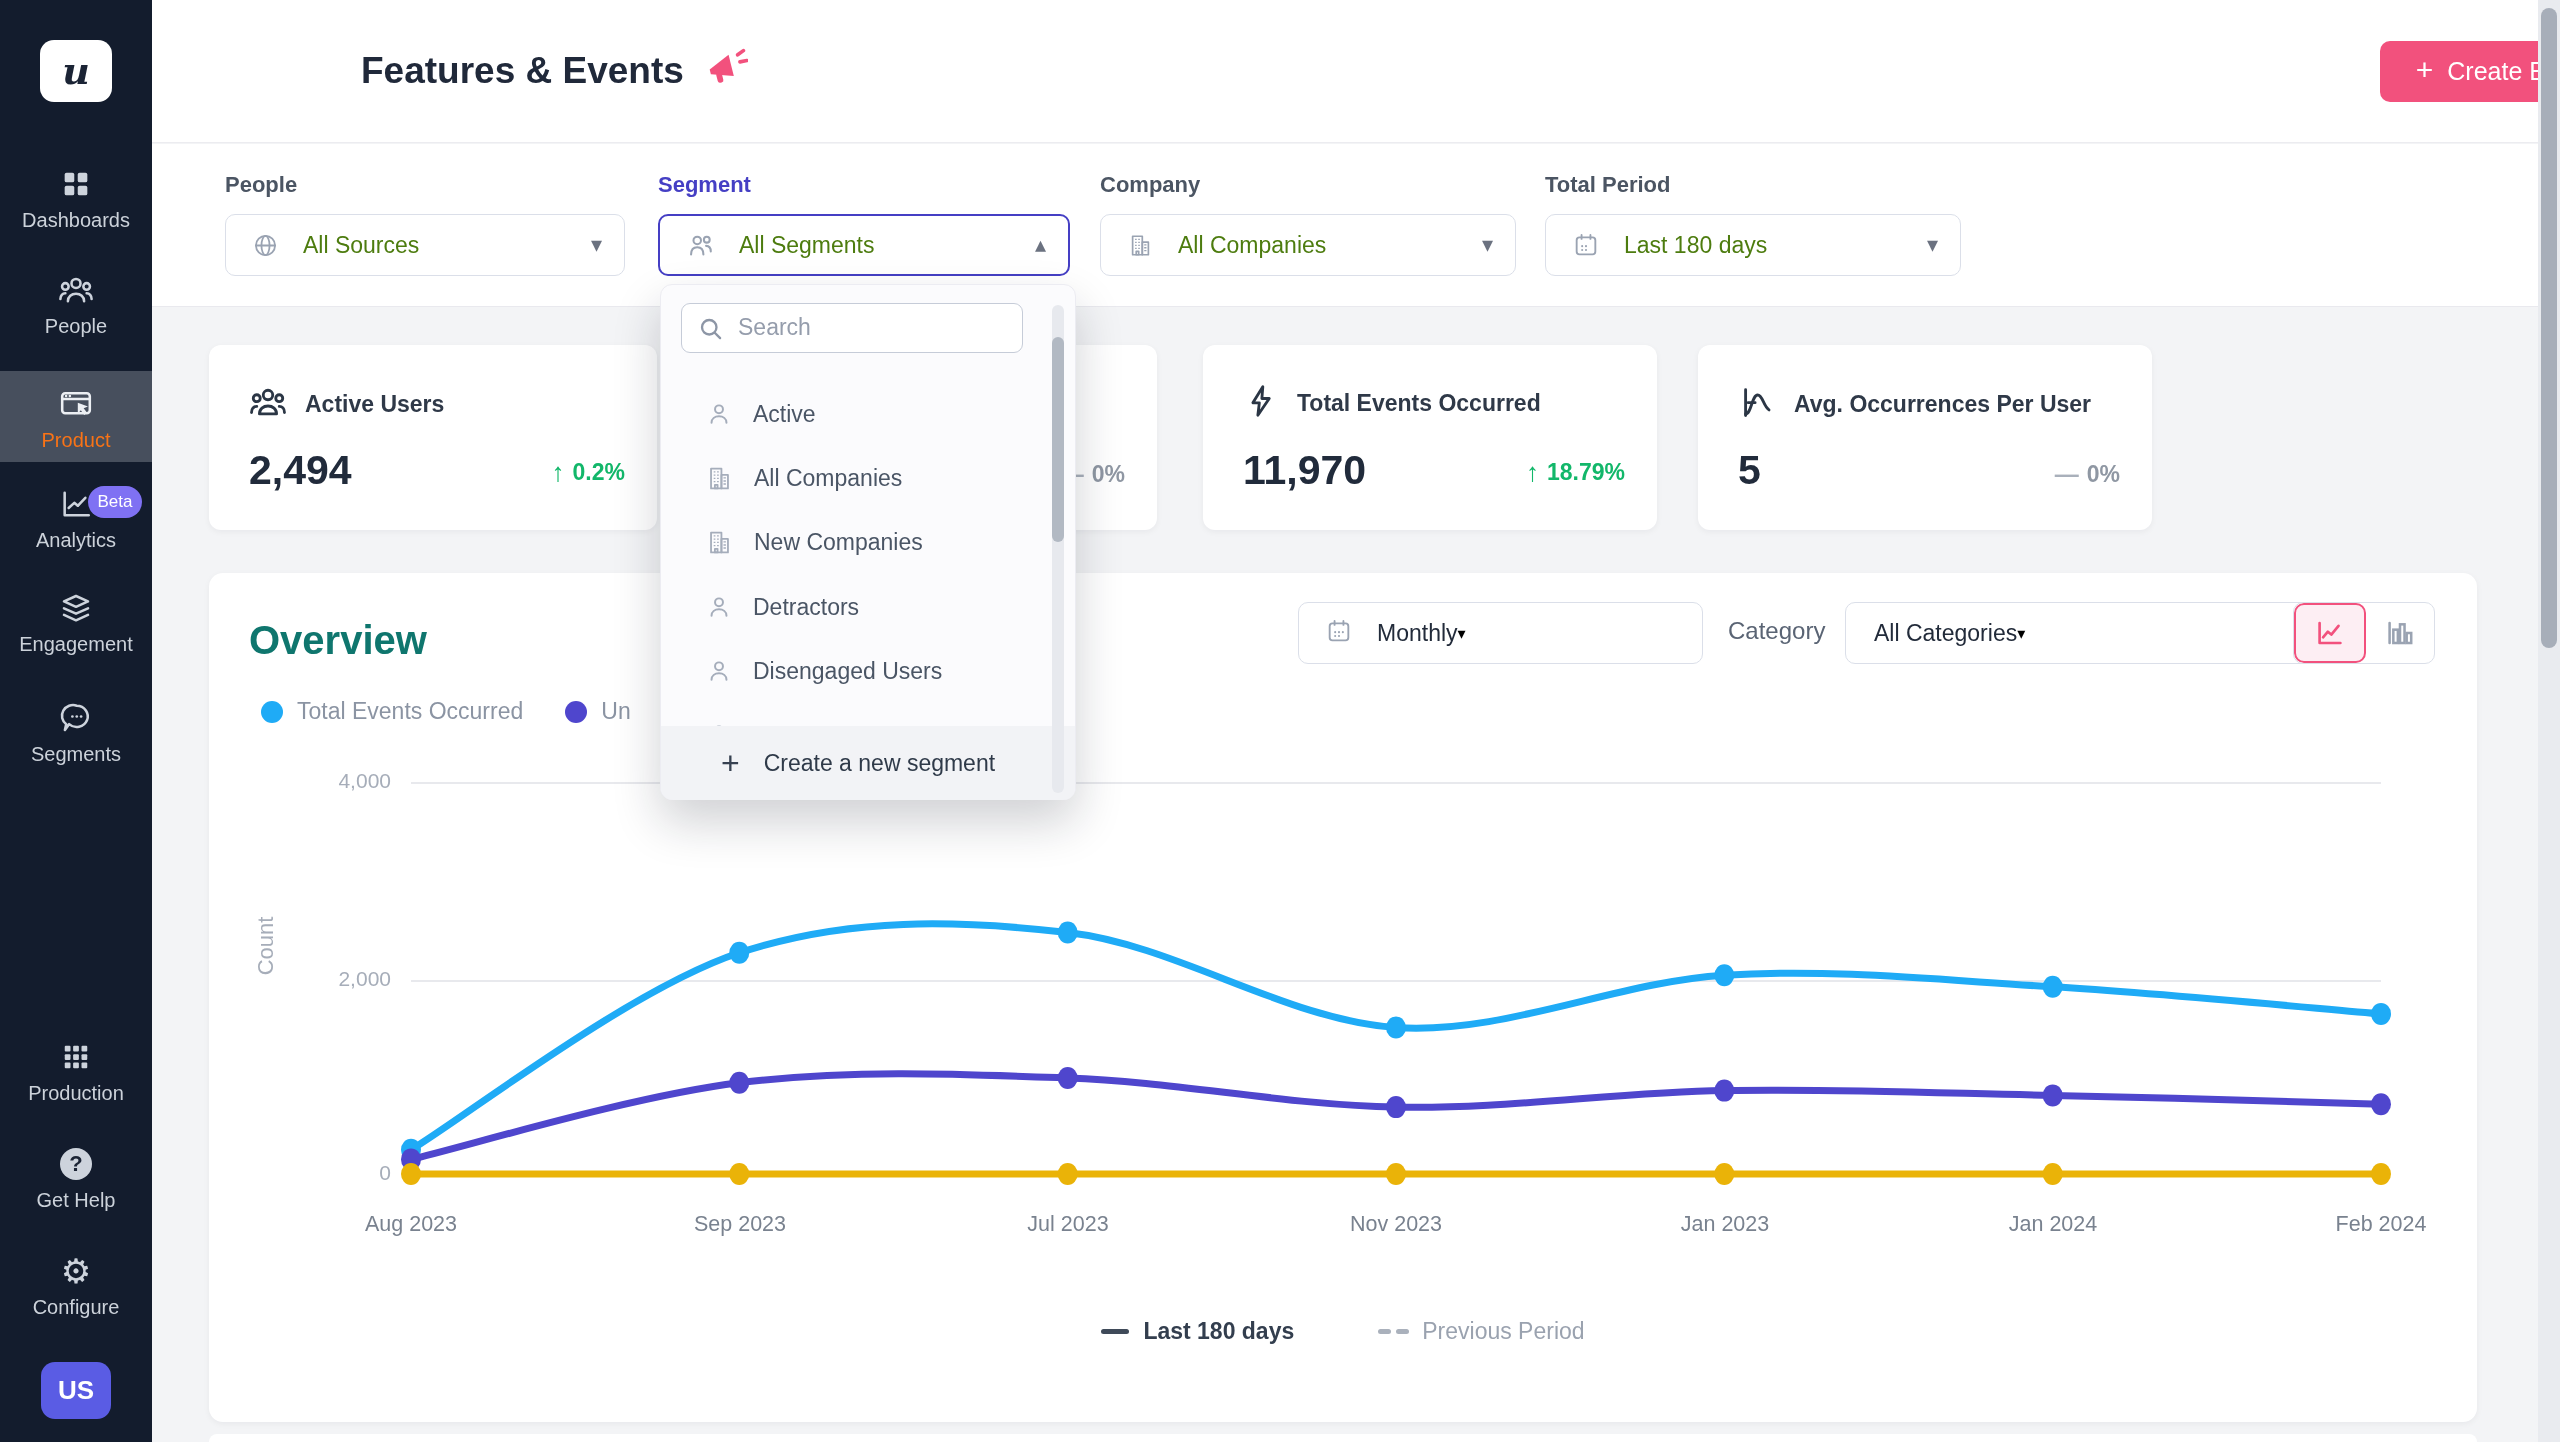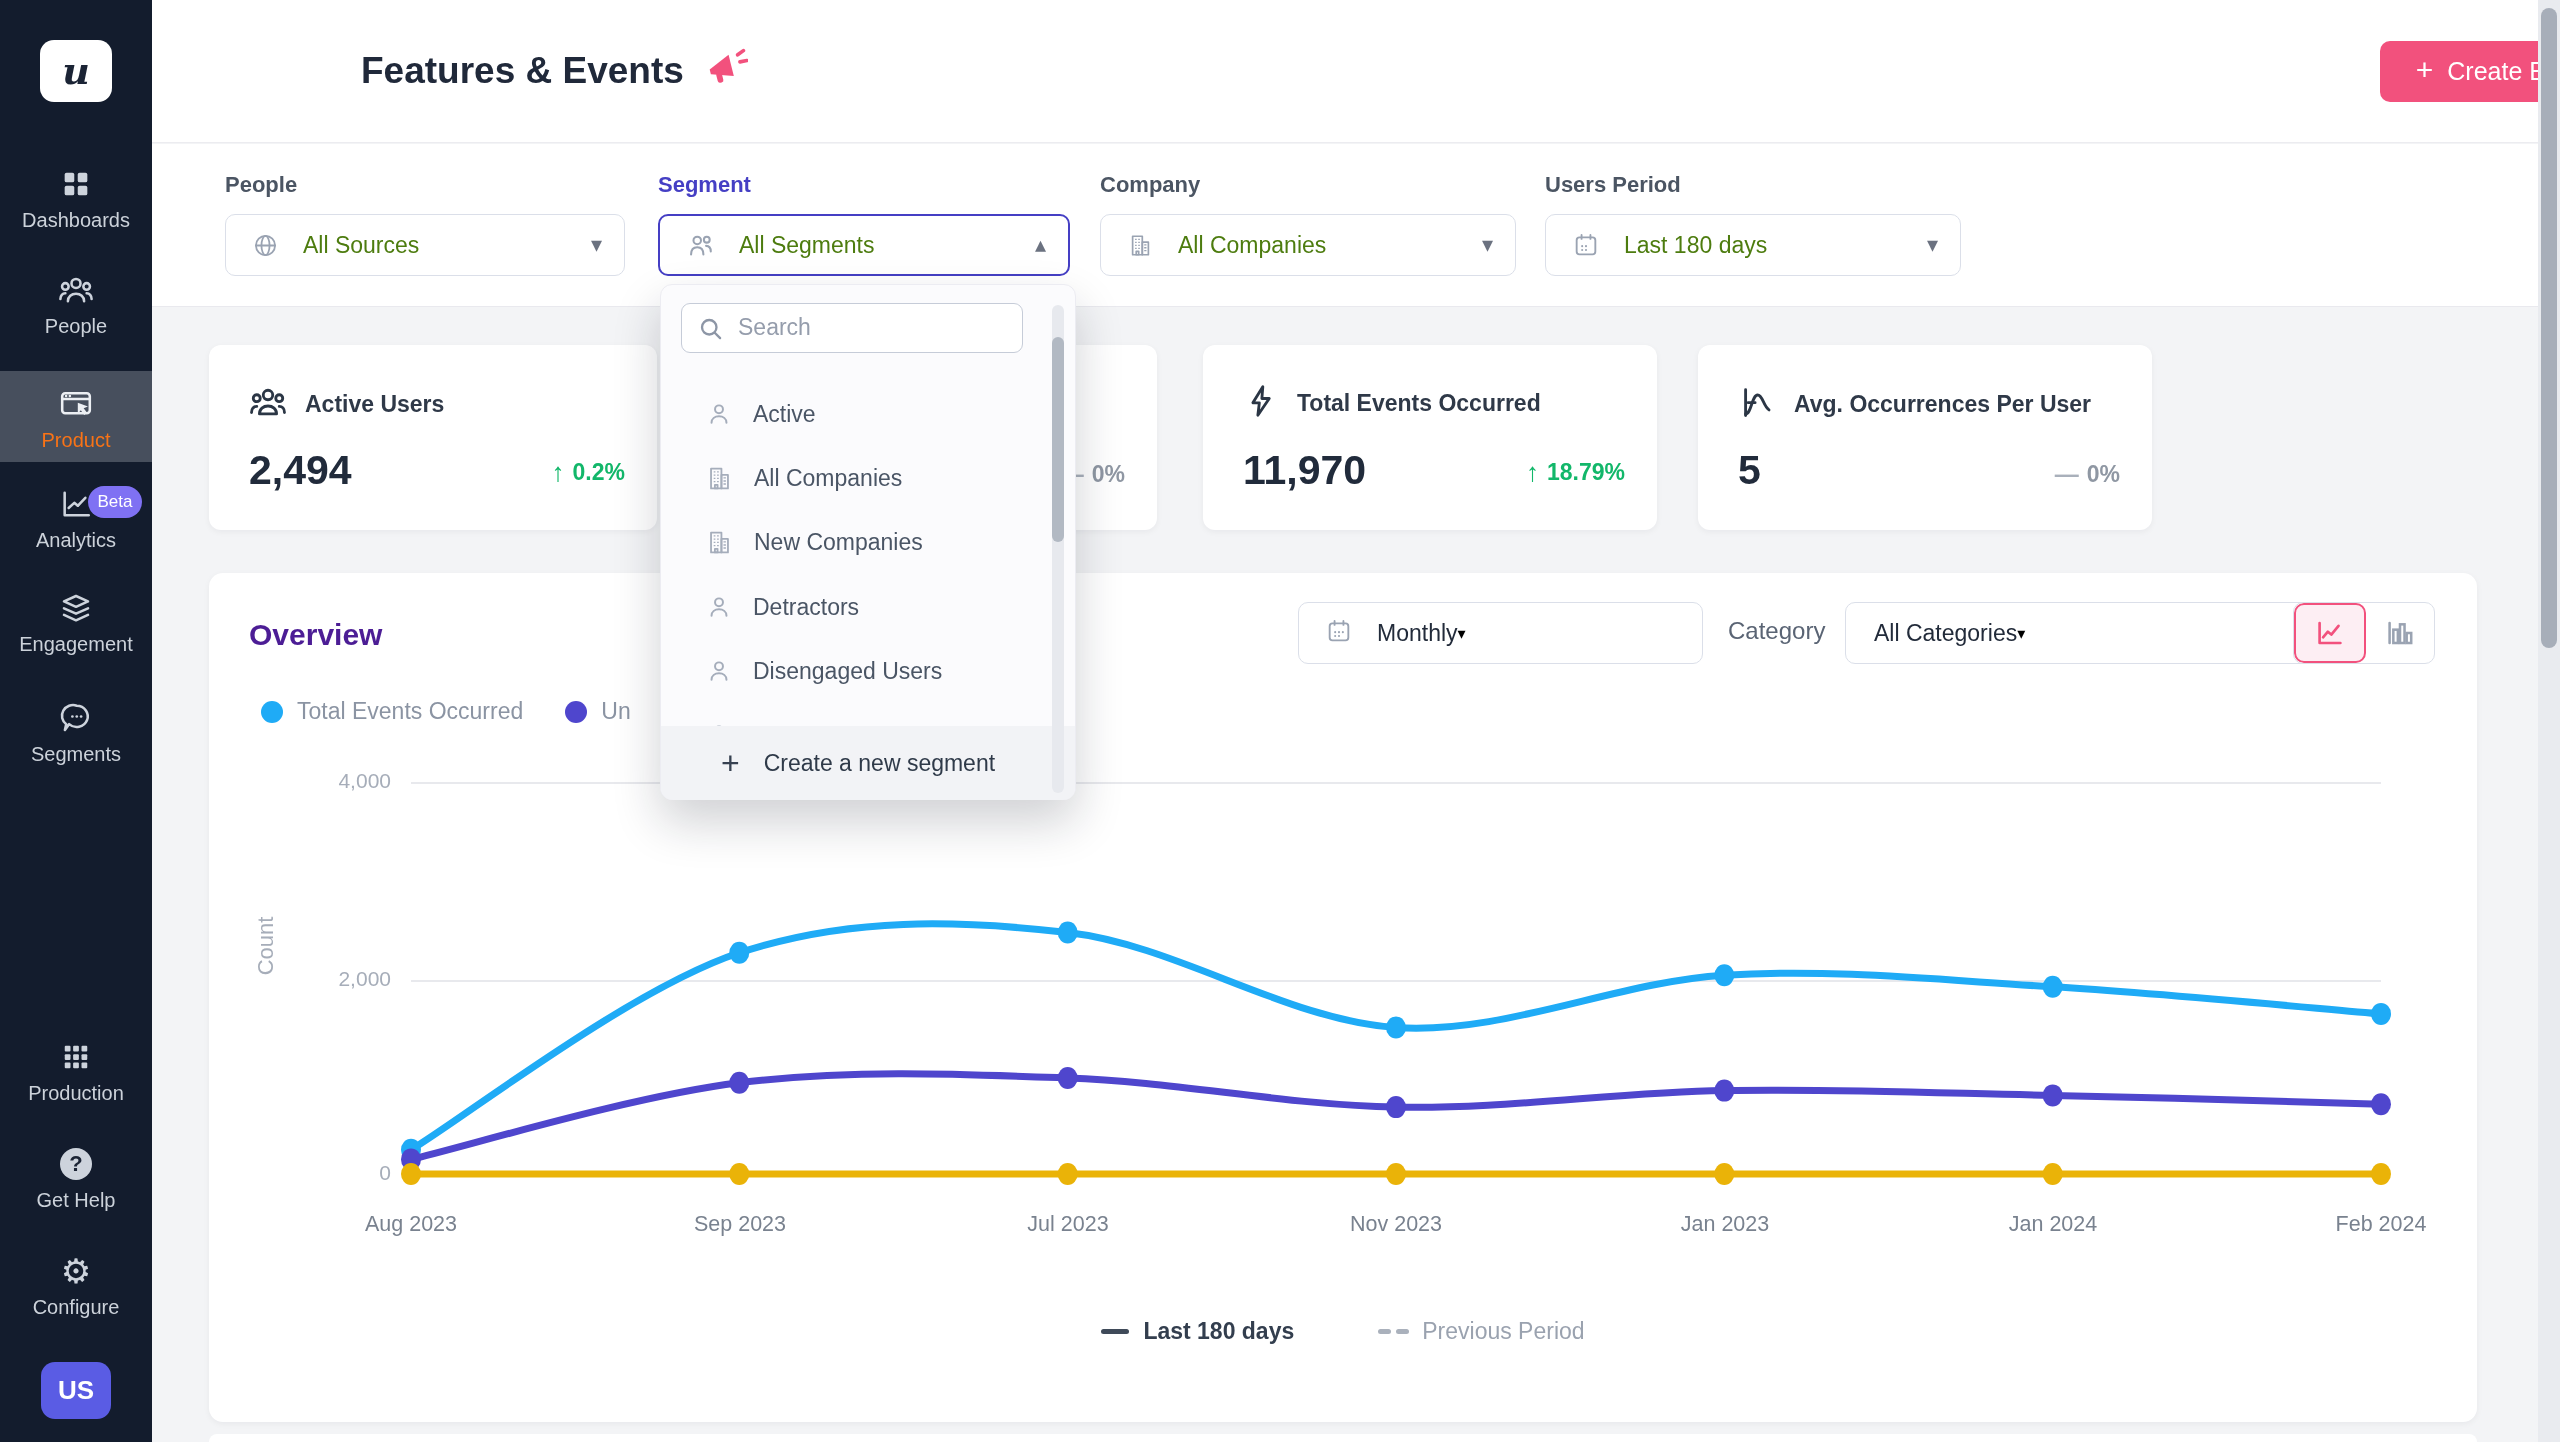--- a/index.html
+++ b/index.html
@@ -41,21 +41,21 @@
   .card-title { font-size:23px; font-weight:600; color:#2f3948; }
   .card-value { position:absolute; left:40px; bottom:36px; font-size:41px; font-weight:bold; color:#212b3b; }
   .card-trend { position:absolute; right:32px; bottom:42px; display:flex; align-items:center; gap:8px; font-size:23px; font-weight:600; }
   .trend-up { color:#12b76a; }
   .trend-up .t-arrow { font-size:26px; }
   .trend-flat { color:#8f97a3; }
   .trend-flat .t-dash { color:#a9b0bb; font-size:24px; }
 
   
   #overview { position:absolute; left:209px; top:573px; width:2268px; height:849px; background:#ffffff; border-radius:14px; box-shadow:0 2px 6px rgba(15,23,42,0.05); }
-  .ov-title { position:absolute; left:40px; top:45px; font-size:30px; font-weight:bold; color:#4c1d95; }
+  .ov-title { position:absolute; left:40px; top:45px; font-size:40px; font-weight:bold; color:#0f766e; }
   .ov-box { position:absolute; top:29px; height:62px; background:#fff; border:1.5px solid #dbdfe9; border-radius:10px; display:flex; align-items:center; cursor:pointer; }
   .ov-box .f-val { margin-left:24px; font-size:23px; color:#222b3a; }
   .cat-label { position:absolute; left:1519px; top:44px; font-size:24px; color:#5a6474; }
   .toggle-group { position:absolute; left:2084px; top:29px; width:142px; height:62px; border:1.5px solid #dbdfe9; border-radius:10px; display:flex; overflow:hidden; background:#fff; }
   .toggle-btn { flex:1; display:flex; align-items:center; justify-content:center; cursor:pointer; }
   .toggle-btn.active { background:#fdeef3; border:2px solid #f2517d; border-radius:10px; }
   .legend-row { position:absolute; left:52px; top:125px; display:flex; align-items:center; gap:14px; }
   .legend-dot { width:22px; height:22px; border-radius:50%; }
   .legend-label { font-size:23px; color:#8b94a3; margin-right:28px; }
   .gridline { position:absolute; left:202px; width:1970px; height:2px; background:#e8e9ed; }
@@ -265,21 +265,21 @@
             <rect x="5" y="3.8" width="8.6" height="16.4"></rect>
             <rect x="13.6" y="9" width="5.4" height="11.2"></rect>
             <path d="M7.2 6.5h1.4M10 6.5h1.4M7.2 9.2h1.4M10 9.2h1.4M7.2 11.9h1.4M10 11.9h1.4M7.2 14.6h1.4M10 14.6h1.4M15.3 11.5h2M15.3 14h2M15.3 16.5h2" stroke-width="1.2"></path>
             <rect x="8.2" y="17.2" width="2.2" height="3"></rect>
           </svg>
       </span>
       <span class="f-val">All Companies</span>
       <span class="f-caret">▾</span>
     </div>
 
-    <span class="f-label" style="left:1393px">Users Period</span>
+    <span class="f-label" style="left:1393px">Total Period</span>
     <div class="f-box" style="left:1393px; width:416px">
       <span class="f-icon">
         <svg width="28" height="28" viewBox="0 0 24 24" fill="none" stroke="#9aa3b2" stroke-width="1.6" stroke-linecap="round">
             <rect x="4" y="5.5" width="16" height="14.5" rx="2.4"></rect>
             <path d="M8.2 3.4v3.4M15.8 3.4v3.4"></path>
             <circle cx="8.7" cy="13" r="0.9" fill="#9aa3b2" stroke="none"></circle>
             <circle cx="12" cy="13" r="0.9" fill="#9aa3b2" stroke="none"></circle>
             <circle cx="8.7" cy="16.3" r="0.9" fill="#9aa3b2" stroke="none"></circle>
             <circle cx="12" cy="16.3" r="0.9" fill="#9aa3b2" stroke="none"></circle>
           </svg>

